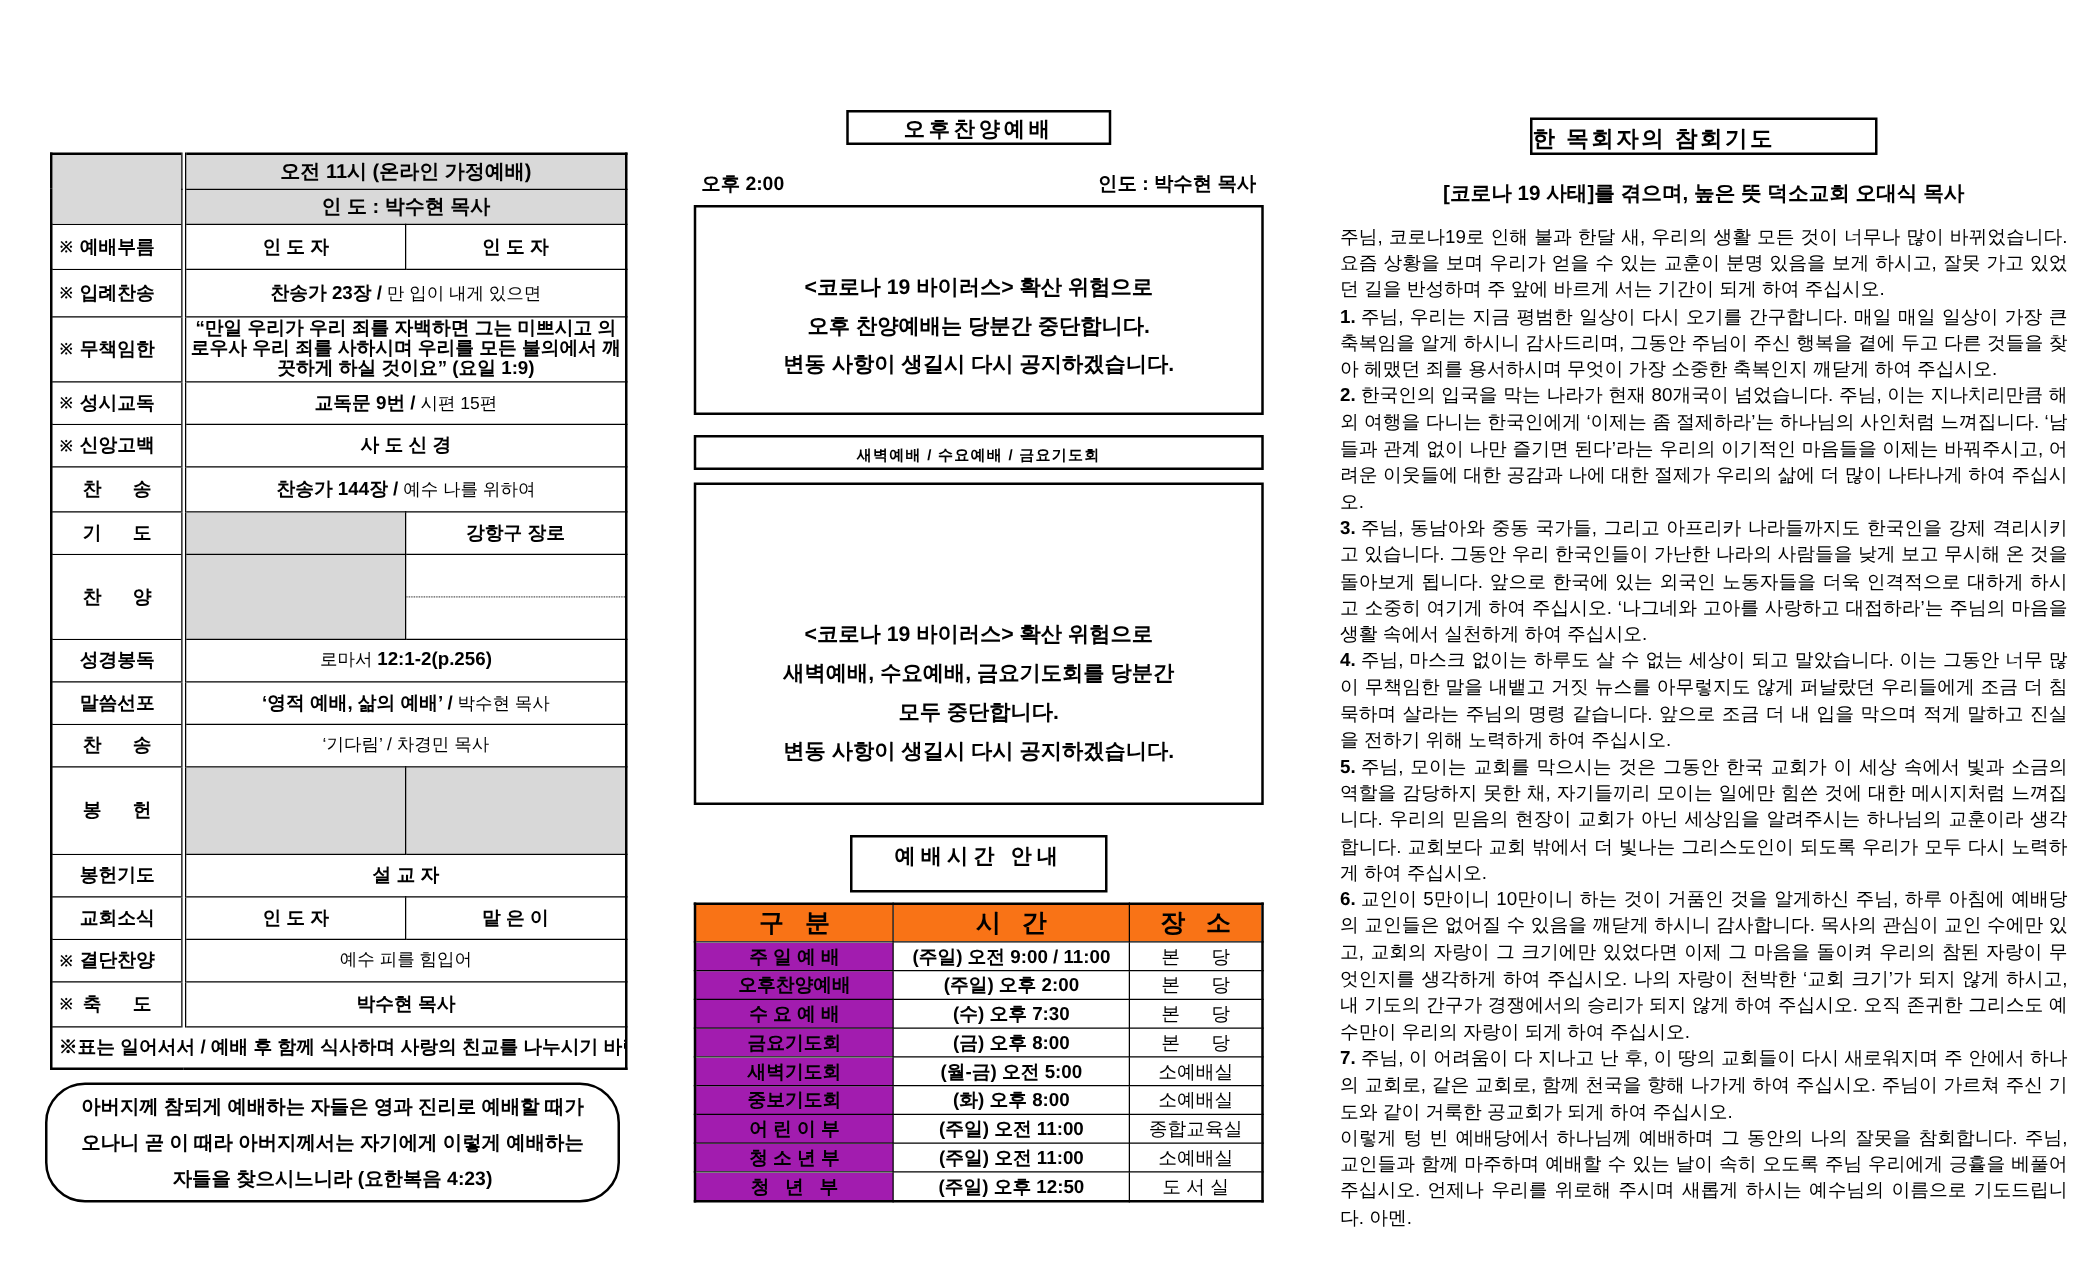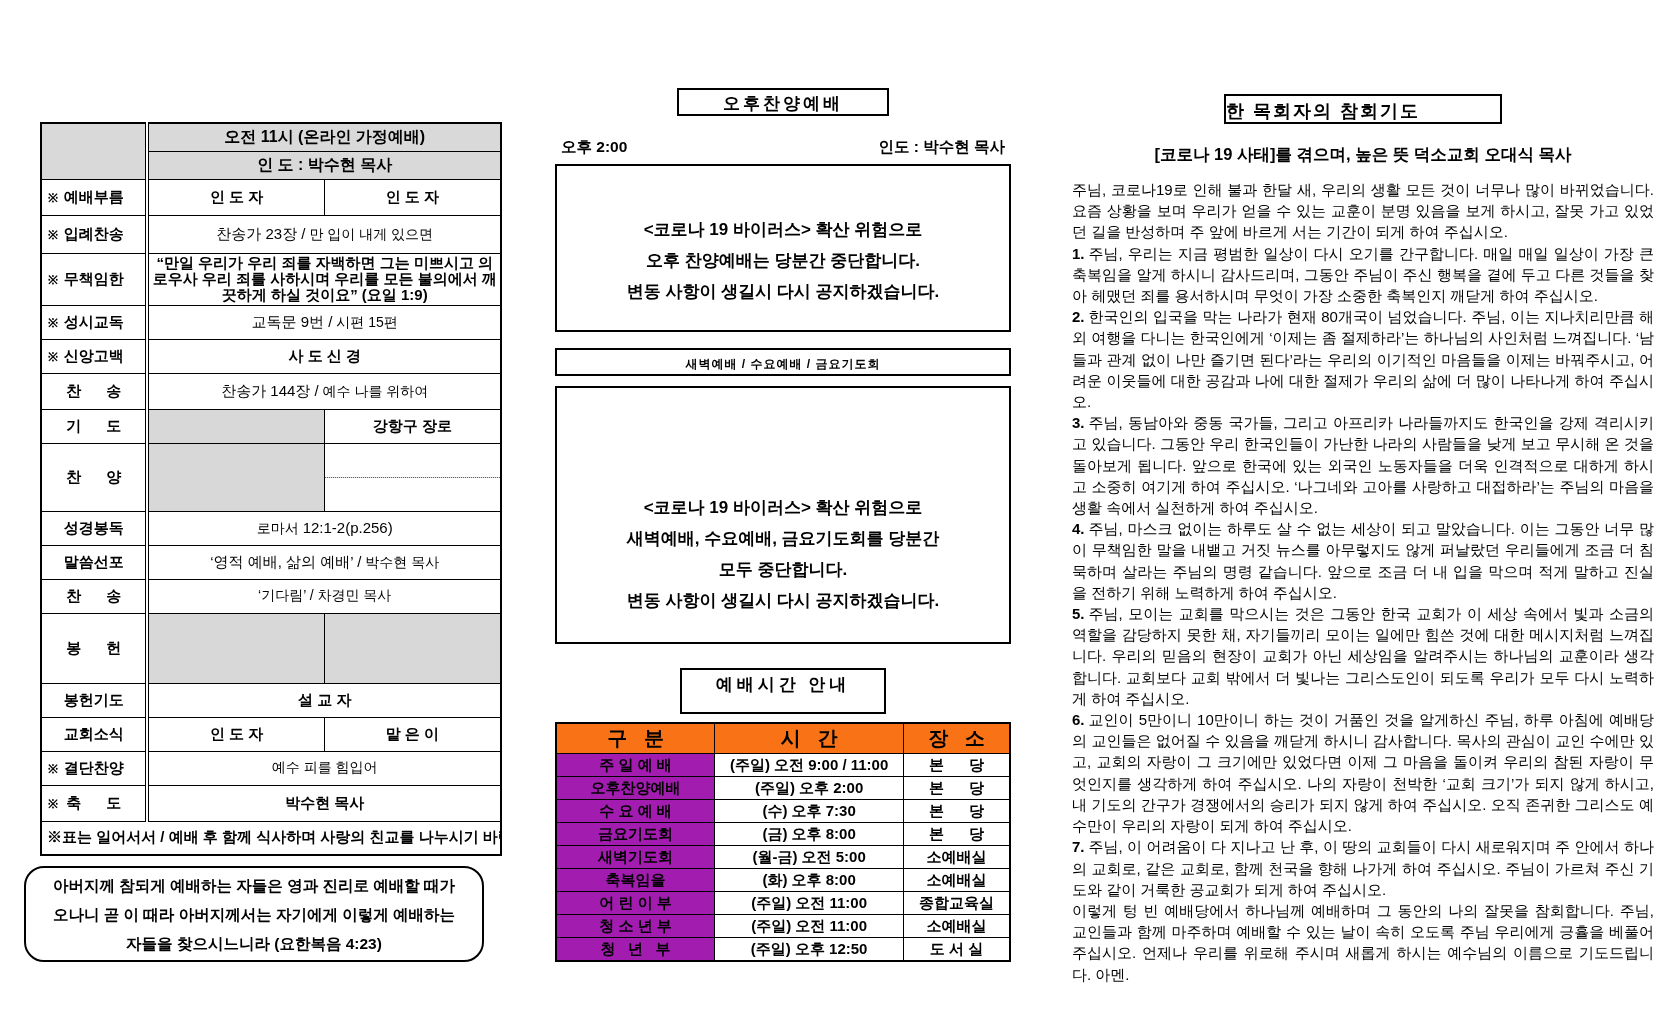--- a/index.html
+++ b/index.html
@@ -12,50 +12,50 @@
   #col-left{left:40px;top:122px;width:462px}
   table{border-collapse:collapse;table-layout:fixed;width:100%}
   .wt{border:2.5px solid #000}
   .wt td{border:1.5px solid #000;text-align:center;font-size:15px;overflow:hidden;padding:0 2px}
   .wt .lbl{font-weight:bold;position:relative;border-right:4px double #000;white-space:pre;background:#fff;font-size:15px}
   .wt .hdr{background:#d9d9d9;font-weight:bold;font-size:16px}
   .mark{position:absolute;left:6px;top:50%;transform:translateY(-50%);font-size:12px;font-weight:bold}
   .g{background:#d8d8d8}
   .wt .strong{font-weight:bold}
   .wt .lite{font-weight:normal;font-size:14px}
-  .wt b{font-weight:normal}
+  .wt b{font-weight:bold}
   .wt .rest,.wt .pre{font-weight:normal;font-size:14px}
   .quote{font-size:11.5px;font-weight:bold;line-height:16px;text-align:center;padding:0 3px}
   .foot{font-size:13px;font-weight:bold;text-align:left !important;padding-left:5px !important;white-space:pre}
   .split{padding:0 !important}
   .half{height:50%;box-sizing:border-box}
   .half.top{background:#d8d8d8;border-bottom:1.5px dotted #666}
   .half.bot{background:#fff}
   #verse-box{
-    position:absolute;left:24px;top:866px;width:456px;height:92px;border:2.5px solid #000;border-radius:20px;
+    position:absolute;left:36px;top:866px;width:456px;height:92px;border:2.5px solid #000;border-radius:32px;
     display:flex;flex-direction:column;justify-content:center;align-items:center;
     font-weight:bold;font-size:15.5px;line-height:29px;background:#fff;text-align:center
   }
   
   #col-mid{left:555px;top:88px;width:456px}
   .tbox{border:2px solid #000;font-weight:bold;text-align:center;background:#fff;box-sizing:border-box}
   #pm-title{margin:0 auto;width:212px;height:28px;line-height:28px;font-size:17px;letter-spacing:3px}
   #pm-sub{display:flex;justify-content:space-between;margin-top:21px;font-weight:bold;font-size:15.5px;padding:0 6px}
   .notice{border:2.5px solid #000;box-sizing:border-box;text-align:center;font-weight:bold;font-size:17px;line-height:31px}
   #notice1{margin-top:6px;height:168px;padding-top:48px}
   #notice2{margin-top:10px;height:258px;padding-top:104px}
   #mid-title2{margin-top:16px;height:28px;line-height:28px;font-size:12px;letter-spacing:1px}
   #mid-title3{margin:24px auto 0;width:206px;height:46px;line-height:30px;font-size:17px;letter-spacing:4px}
   .st{border:2.5px solid #000;margin-top:8px}
   .st td,.st th{border:1.5px solid #000;text-align:center;white-space:pre;overflow:hidden}
   .st th{background:#f97316;font-weight:bold;font-size:20px;height:25px}
   .st td{font-size:15px;height:20px}
   .st td.nm{background:#a21caf;font-weight:bold}
   .st td.tm{font-weight:bold}
-  .st td.pl{font-weight:bold}
+  .st td.pl{font-weight:normal}
   
   #col-right{left:1072px;top:88px;width:582px}
   #pr-title{margin:6px auto 0;width:278px;height:30px;line-height:30px;border:2px solid #000;font-size:18px;font-weight:bold;text-align:left;letter-spacing:2px;box-sizing:border-box}
   #pr-sub{text-align:center;margin-top:20px;font-size:16.5px;font-weight:bold}
   #pr-body{margin-top:13px;font-size:15px;line-height:21.2px;text-align:justify}
   .pp{margin:0}
   .lead{font-weight:bold;margin-right:4px}
   .lead:empty{margin:0}
 </style>
 </head>
@@ -236,21 +236,21 @@
             <td class="nm">금요기도회</td>
             <td class="tm">(금) 오후 8:00</td>
             <td class="pl">본      당</td>
           </tr>
       <tr>
             <td class="nm">새벽기도회</td>
             <td class="tm">(월-금) 오전 5:00</td>
             <td class="pl">소예배실</td>
           </tr>
       <tr>
-            <td class="nm">축복임을</td>
+            <td class="nm">중보기도회</td>
             <td class="tm">(화) 오후 8:00</td>
             <td class="pl">소예배실</td>
           </tr>
       <tr>
             <td class="nm">어 린 이 부</td>
             <td class="tm">(주일) 오전 11:00</td>
             <td class="pl">종합교육실</td>
           </tr>
       <tr>
             <td class="nm">청 소 년 부</td>

